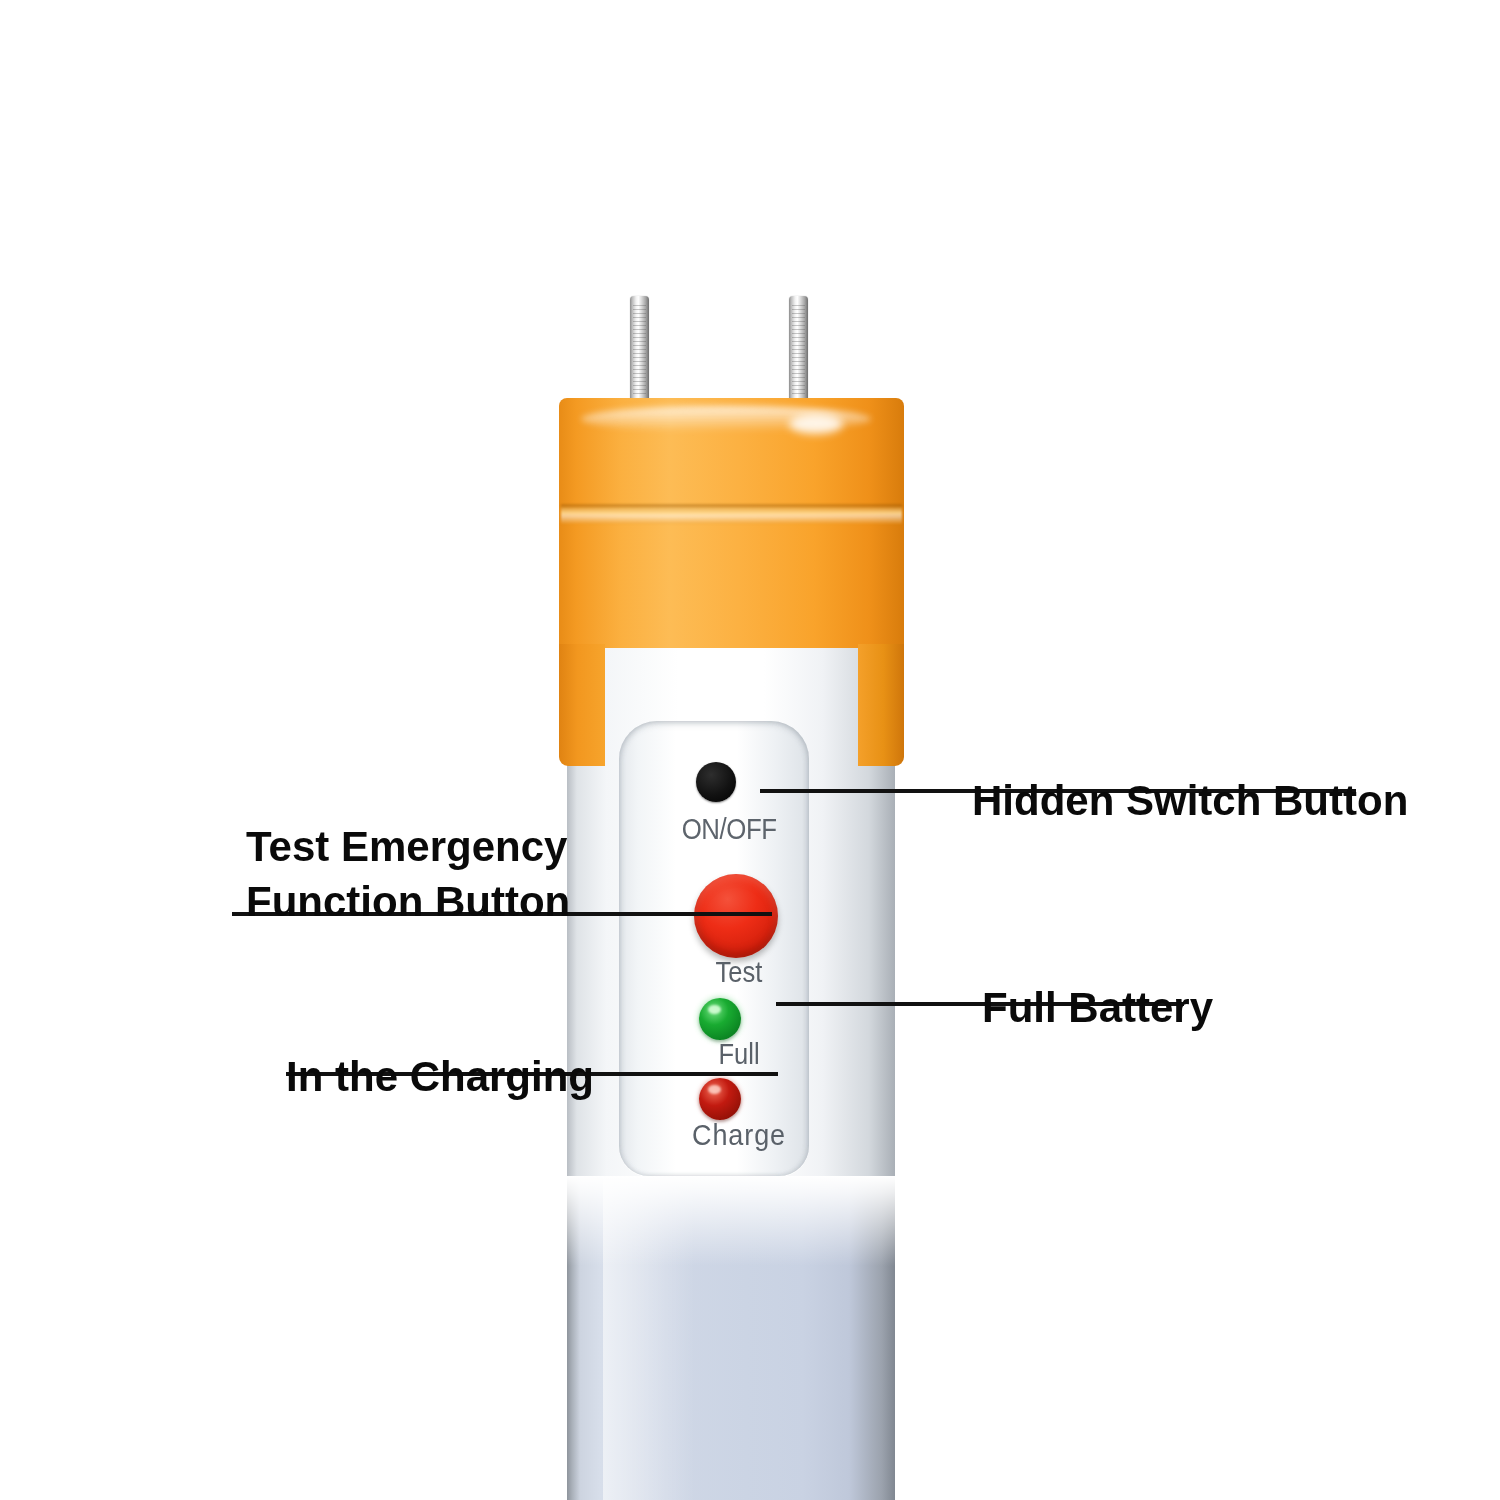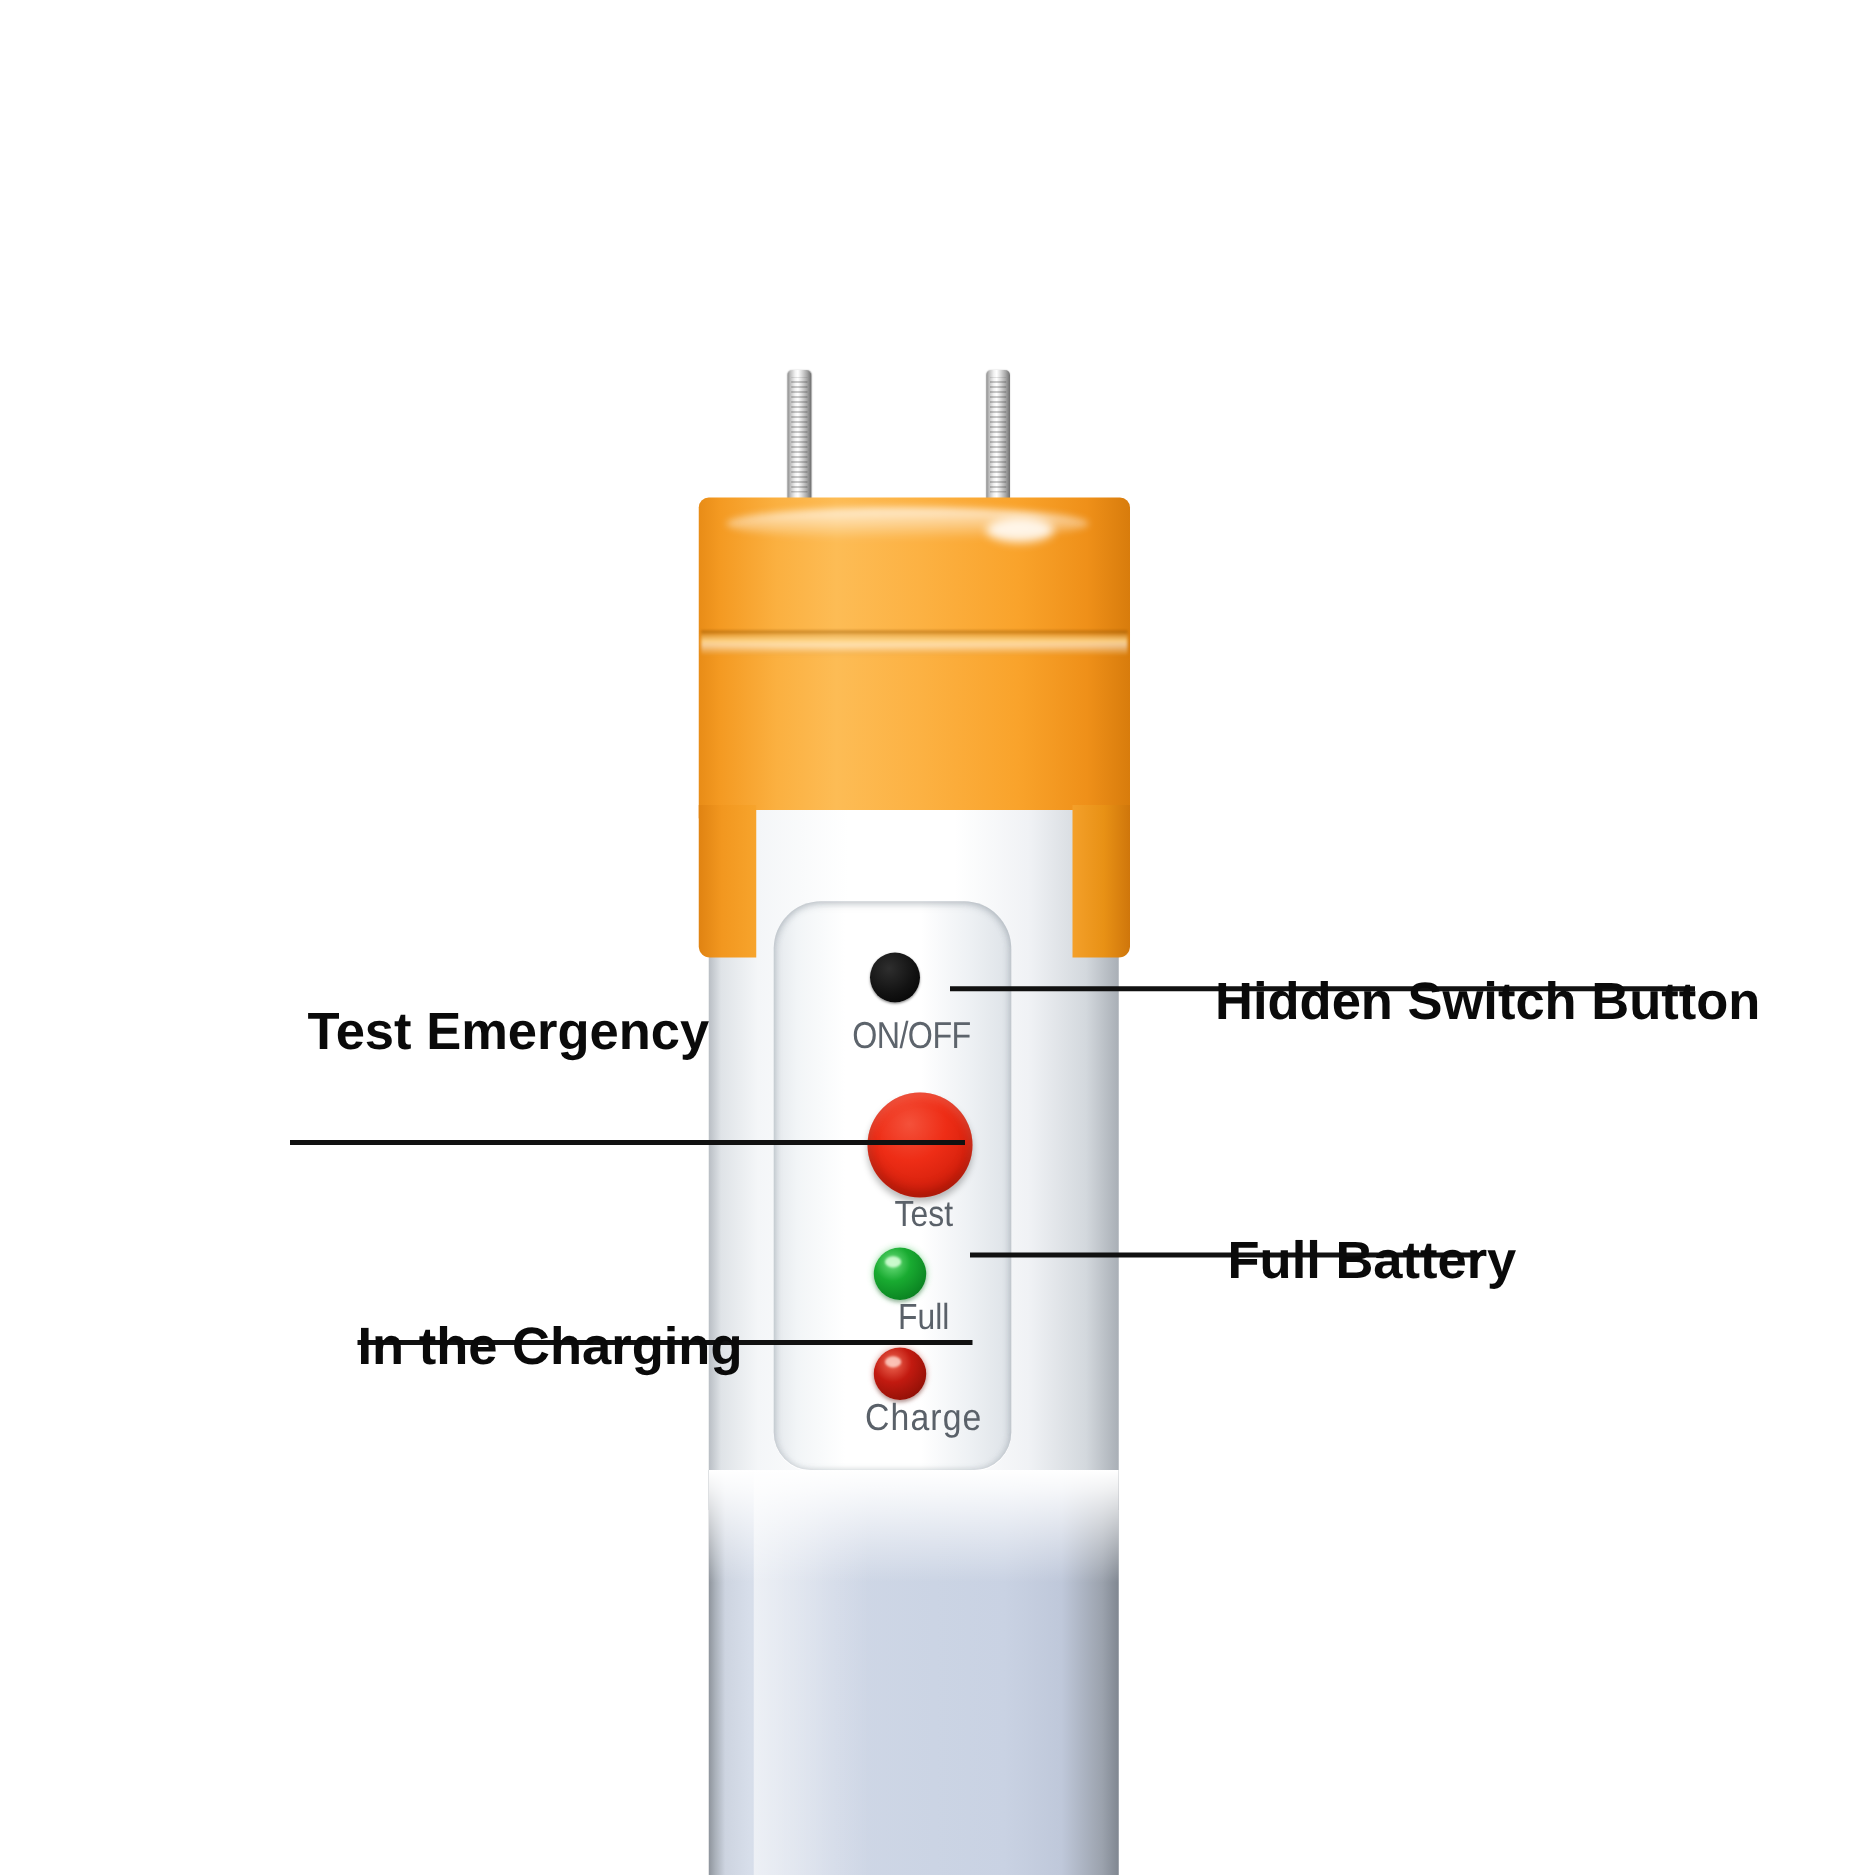--- a/index.html
+++ b/index.html
@@ -359,21 +359,21 @@
   }
 
   .leader {
     position: absolute;
     height: 4px;
     background: #111111;
   }
 
   
   #anno-hidden-switch  { left: 972px;  top: 748px; }
-  #anno-test-emergency { left: 246px;  top: 772px; }
+  #anno-test-emergency { left: 246px;  top: 794px; }
   #anno-full-battery   { left: 982px;  top: 955px; }
   #anno-in-charging    { left: 286px;  top: 1024px; }
 
   #leader-hidden-switch  { left: 760px; top: 789px;  width: 596px; }
   #leader-test-emergency { left: 232px; top: 912px;  width: 540px; }
   #leader-full-battery   { left: 776px; top: 1002px; width: 408px; }
   #leader-in-charging    { left: 286px; top: 1072px; width: 492px; }
 </style>
 </head>
 <body>
@@ -421,20 +421,21 @@
   <div class="leader" id="leader-test-emergency"></div>
   <div class="leader" id="leader-full-battery"></div>
   <div class="leader" id="leader-in-charging"></div>
 
   <div class="anno-text" id="anno-hidden-switch">
     <div>Hidden Switch Button</div>
   </div>
 
   <div class="anno-text" id="anno-test-emergency">
     <div>Test Emergency</div>
+    <div>Function Button</div>
   </div>
 
   <div class="anno-text" id="anno-in-charging">
     <div>In the Charging</div>
   </div>
 
   <div class="anno-text" id="anno-full-battery">
     <div>Full Battery</div>
   </div>
 

